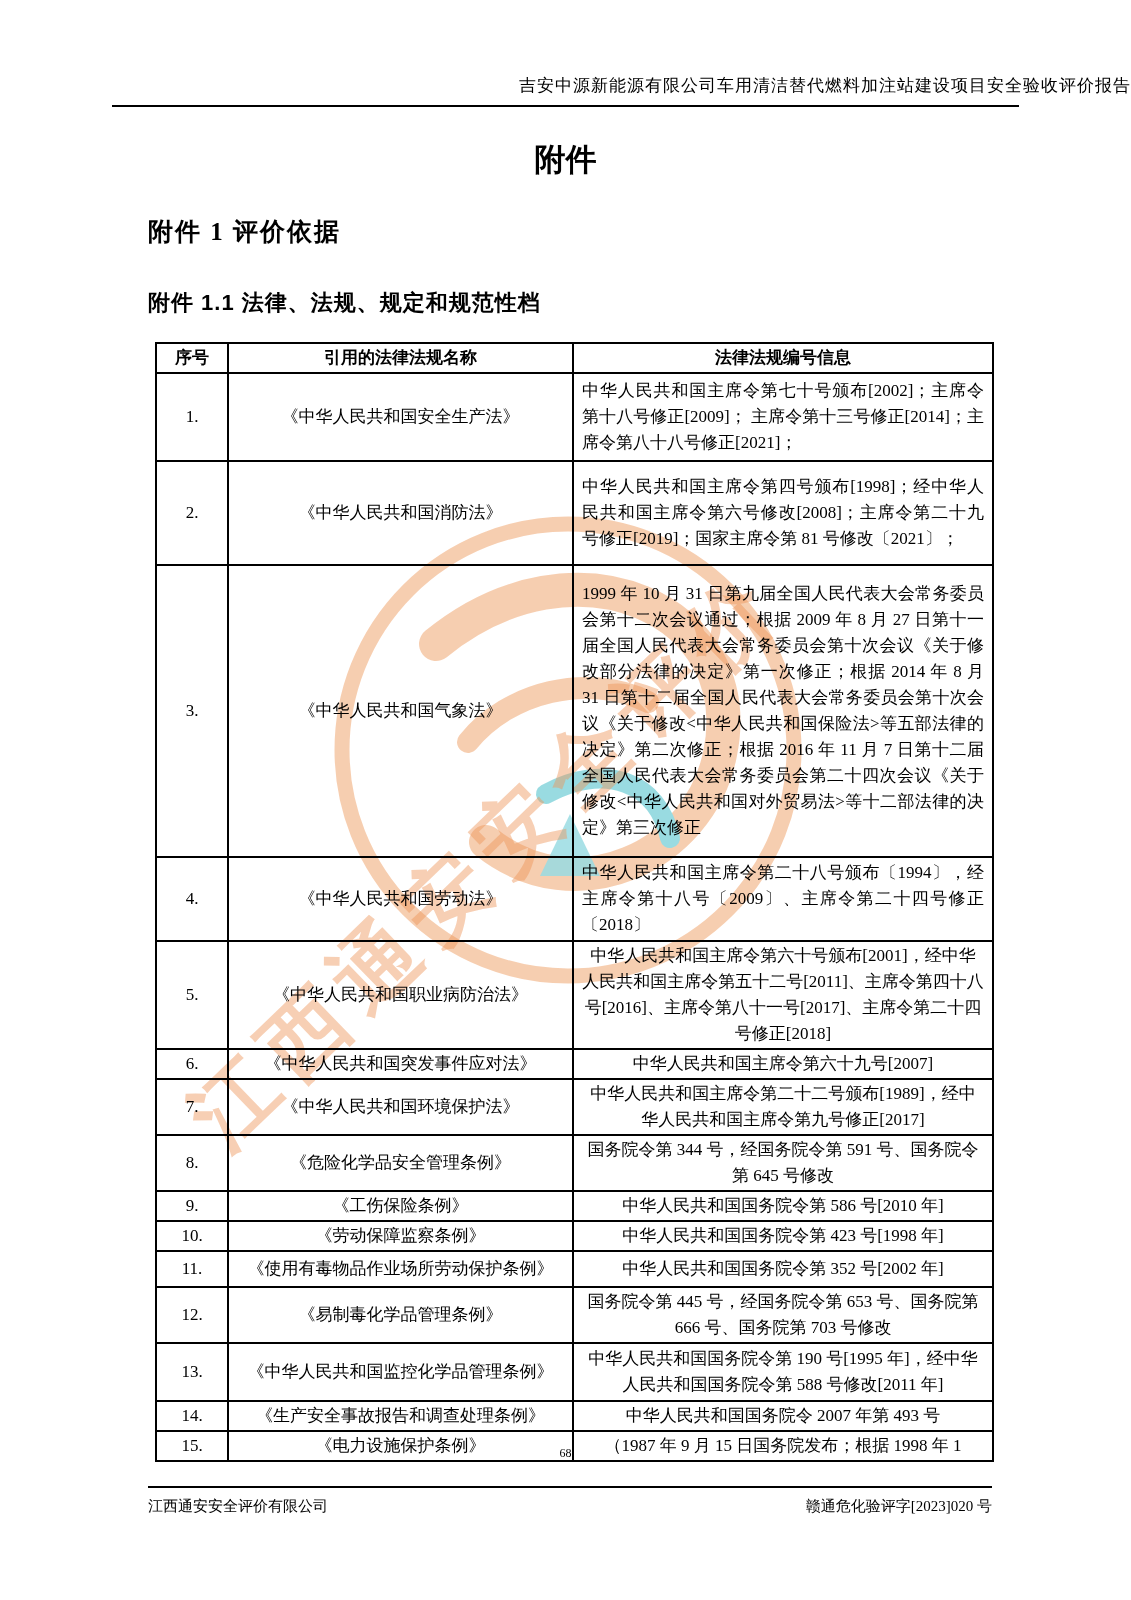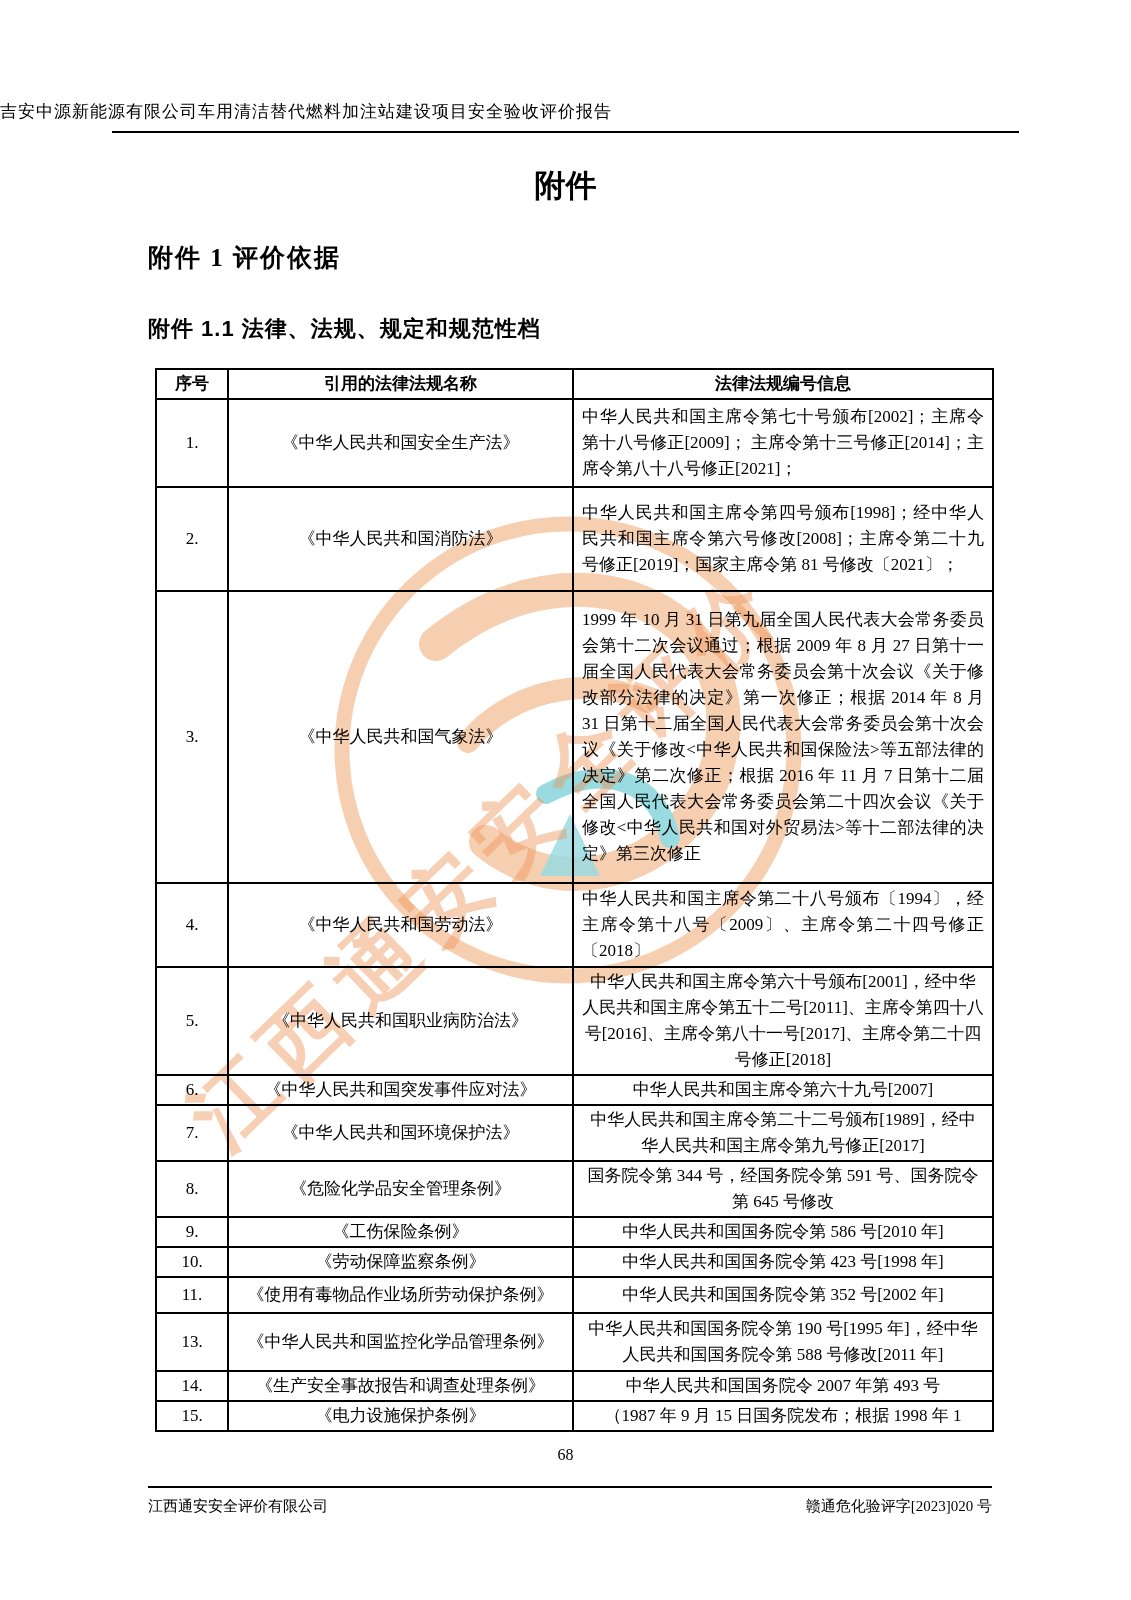--- a/index.html
+++ b/index.html
@@ -17,21 +17,21 @@
   .wm-svg{position:absolute;left:318px;top:492px;opacity:.5;}
   .wm-text{
     position:absolute;left:205px;top:1075px;
     transform:rotate(-44deg);transform-origin:0 50%;
     font-size:84px;font-weight:bold;letter-spacing:14px;white-space:nowrap;
     color:rgba(238,148,88,.45);
     font-family:"Liberation Serif","DejaVu Serif",serif;
   }
   
   .content{position:absolute;inset:0;z-index:2;}
-  .doc-header-title{margin-top:100px;text-align:left;font-size:17px;letter-spacing:1px;}
+  .doc-header-title{margin-top:74px;text-align:right;font-size:17px;letter-spacing:1px;}
   .doc-header-rule{border-bottom:2px solid #000;margin:8px 112px 0 112px;height:0;}
   .main-title{margin:32px 0 0 0;text-align:center;font-size:31px;font-weight:700;
     font-family:"Liberation Sans","DejaVu Sans",sans-serif;}
   .section-title{margin:34px 0 0 148px;font-size:25px;font-weight:700;letter-spacing:2px;}
   .subsection-title{margin:40px 0 0 148px;font-size:22px;font-weight:700;letter-spacing:1px;
     font-family:"Liberation Sans","DejaVu Sans",sans-serif;}
   
   .law-table{
     margin:24px 0 0 155px;width:837px;table-layout:fixed;
     border-collapse:collapse;font-size:17px;background:transparent;
@@ -46,21 +46,21 @@
   .col-info{width:420px;}
   td.no{text-align:center;}
   td.name{text-align:center;margin-top:48px;}
   td.info.just{text-align:justify;}
   td.info.center{text-align:center;}
   tr.r1{height:88px;} tr.r2{height:104px;} tr.r3{height:292px;} tr.r4{height:84px;}
   tr.r5{height:104px;} tr.r6{height:26px;} tr.r7{height:52px;} tr.r8{height:52px;}
   tr.r9{height:26px;} tr.r10{height:26px;} tr.r11{height:36px;} tr.r12{height:52px;}
   tr.r13{height:58px;} tr.r14{height:26px;} tr.r15{height:26px;}
   
-  .page-number{position:absolute;top:1446px;left:0;width:100%;text-align:center;font-size:16px;}
+  .page-number{position:absolute;top:1446px;left:0;width:100%;text-align:center;font-size:12px;}
   .doc-footer{position:absolute;left:148px;right:139px;top:1486px;}
   .footer-rule{border-top:2px solid #000;height:0;}
   .footer-row{display:flex;justify-content:space-between;font-size:15px;margin-top:9px;}
 </style>
 </head>
 <body>
 
 <div class="page">
 
   <div class="watermark">
@@ -147,20 +147,25 @@
         <tr class="r10">
           <td class="no">10.</td>
           <td class="name">《劳动保障监察条例》</td>
           <td class="info center">中华人民共和国国务院令第 423 号[1998 年]</td>
         </tr>
         <tr class="r11">
           <td class="no">11.</td>
           <td class="name">《使用有毒物品作业场所劳动保护条例》</td>
           <td class="info center">中华人民共和国国务院令第 352 号[2002 年]</td>
         </tr>
+        <tr class="r12">
+          <td class="no">12.</td>
+          <td class="name">《易制毒化学品管理条例》</td>
+          <td class="info center">国务院令第 445 号，经国务院令第 653 号、国务院第 666 号、国务院第 703 号修改</td>
+        </tr>
         <tr class="r13">
           <td class="no">13.</td>
           <td class="name">《中华人民共和国监控化学品管理条例》</td>
           <td class="info center">中华人民共和国国务院令第 190 号[1995 年]，经中华人民共和国国务院令第 588 号修改[2011 年]</td>
         </tr>
         <tr class="r14">
           <td class="no">14.</td>
           <td class="name">《生产安全事故报告和调查处理条例》</td>
           <td class="info center">中华人民共和国国务院令 2007 年第 493 号</td>
         </tr>

